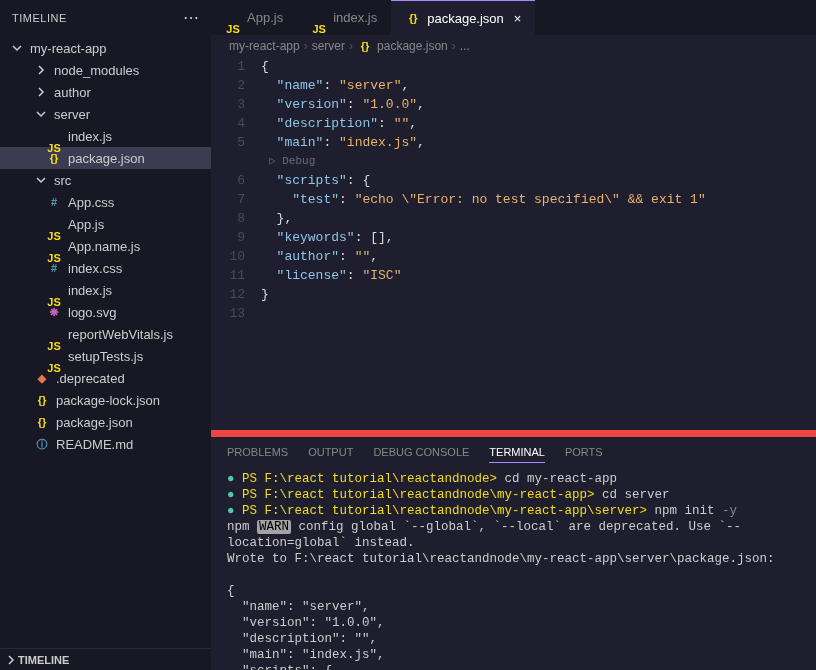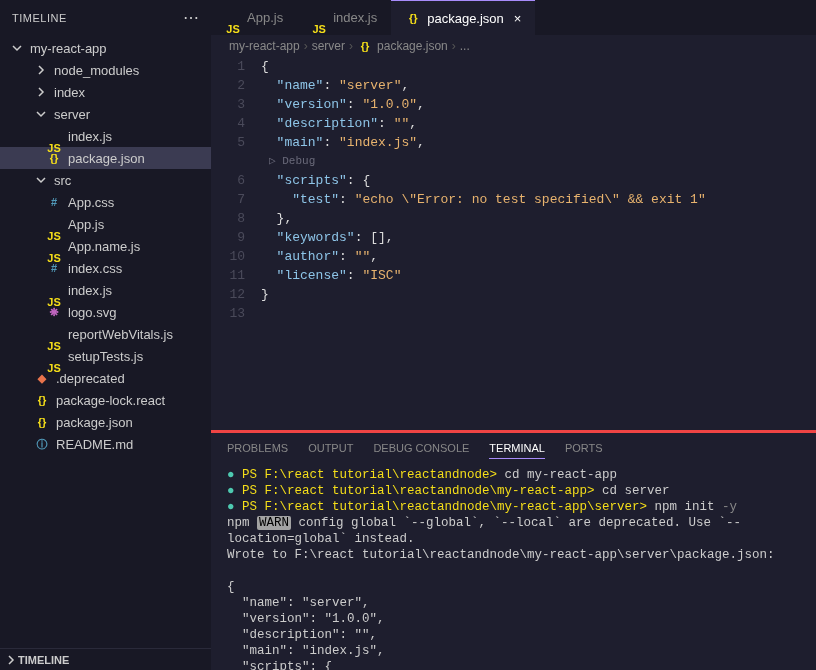--- a/index.html
+++ b/index.html
@@ -119,21 +119,21 @@
 .gutter {
   width: 50px;
   text-align: right;
   padding-right: 16px;
   color: #4a4a5a;
 }
 .code { flex: 1; white-space: pre; }
 .debug-hint { color: #6a6a7a; font-size: 11px; padding-left: 8px; }
 .panel {
   height: 240px;
-  border-top: 3px solid #ef4444;
+  border-top: 7px solid #ef4444;
   display: flex;
   flex-direction: column;
 }
 .panel-tabs {
   height: 30px;
   display: flex;
   align-items: center;
   gap: 20px;
   padding: 0 16px;
   font-size: 11px;
@@ -182,21 +182,21 @@
           </svg>
         </span>
         <span>node_modules</span>
       </div>
       <div class="tree-item" style="padding-left: 34px;">
         <span class="chev">
           <svg width="12" height="12" viewBox="0 0 12 12">
             <path d="M4 2 L8 6 L4 10" stroke="#ccc" stroke-width="1.5" fill="none"></path>
           </svg>
         </span>
-        <span>index</span>
+        <span>author</span>
       </div>
       <div class="tree-item" style="padding-left: 34px;">
         <span class="chev">
           <svg width="12" height="12" viewBox="0 0 12 12">
             <path d="M2 4 L6 8 L10 4" stroke="#ccc" stroke-width="1.5" fill="none"></path>
           </svg>
         </span>
         <span>server</span>
       </div>
       <div class="tree-item" style="padding-left: 46px;">
@@ -246,21 +246,21 @@
       <div class="tree-item" style="padding-left: 46px;">
         <span class="file-icon ic-js">JS</span>
         <span>setupTests.js</span>
       </div>
       <div class="tree-item" style="padding-left: 34px;">
         <span class="file-icon ic-git">◆</span>
         <span>.deprecated</span>
       </div>
       <div class="tree-item" style="padding-left: 34px;">
         <span class="file-icon ic-json">{}</span>
-        <span>package-lock.react</span>
+        <span>package-lock.json</span>
       </div>
       <div class="tree-item" style="padding-left: 34px;">
         <span class="file-icon ic-json">{}</span>
         <span>package.json</span>
       </div>
       <div class="tree-item" style="padding-left: 34px;">
         <span class="file-icon ic-md">ⓘ</span>
         <span>README.md</span>
       </div>
     </div>

